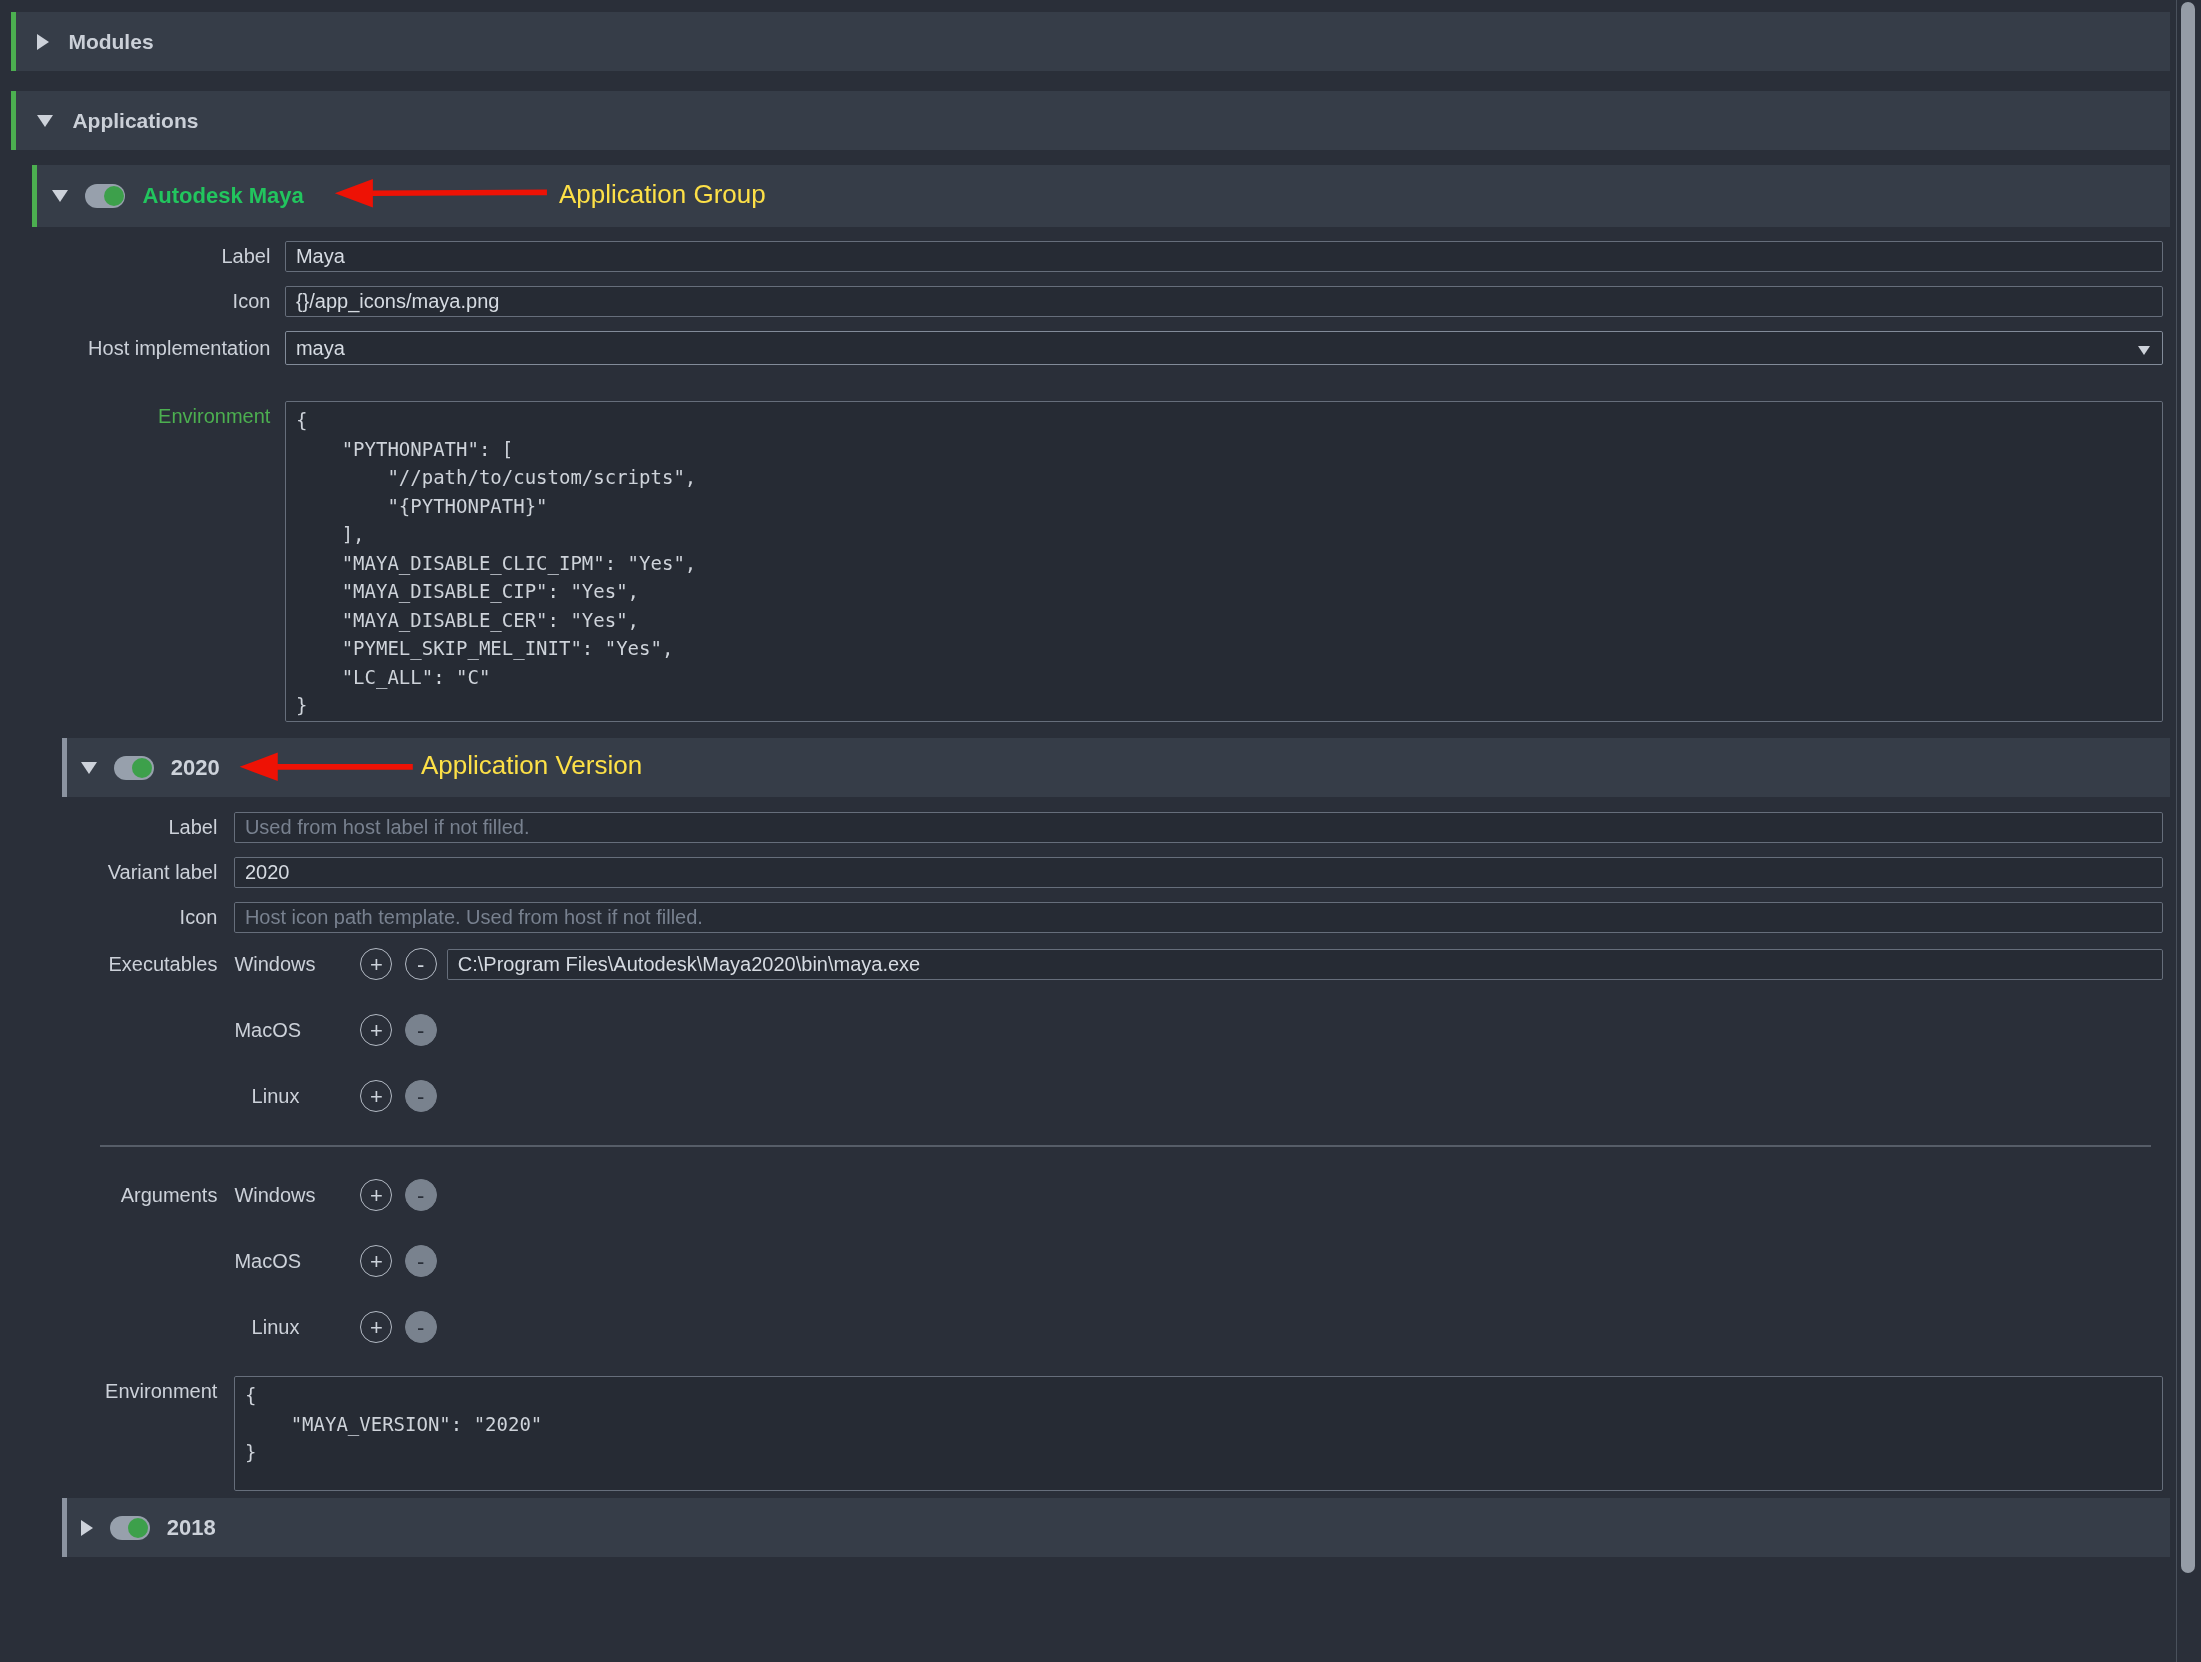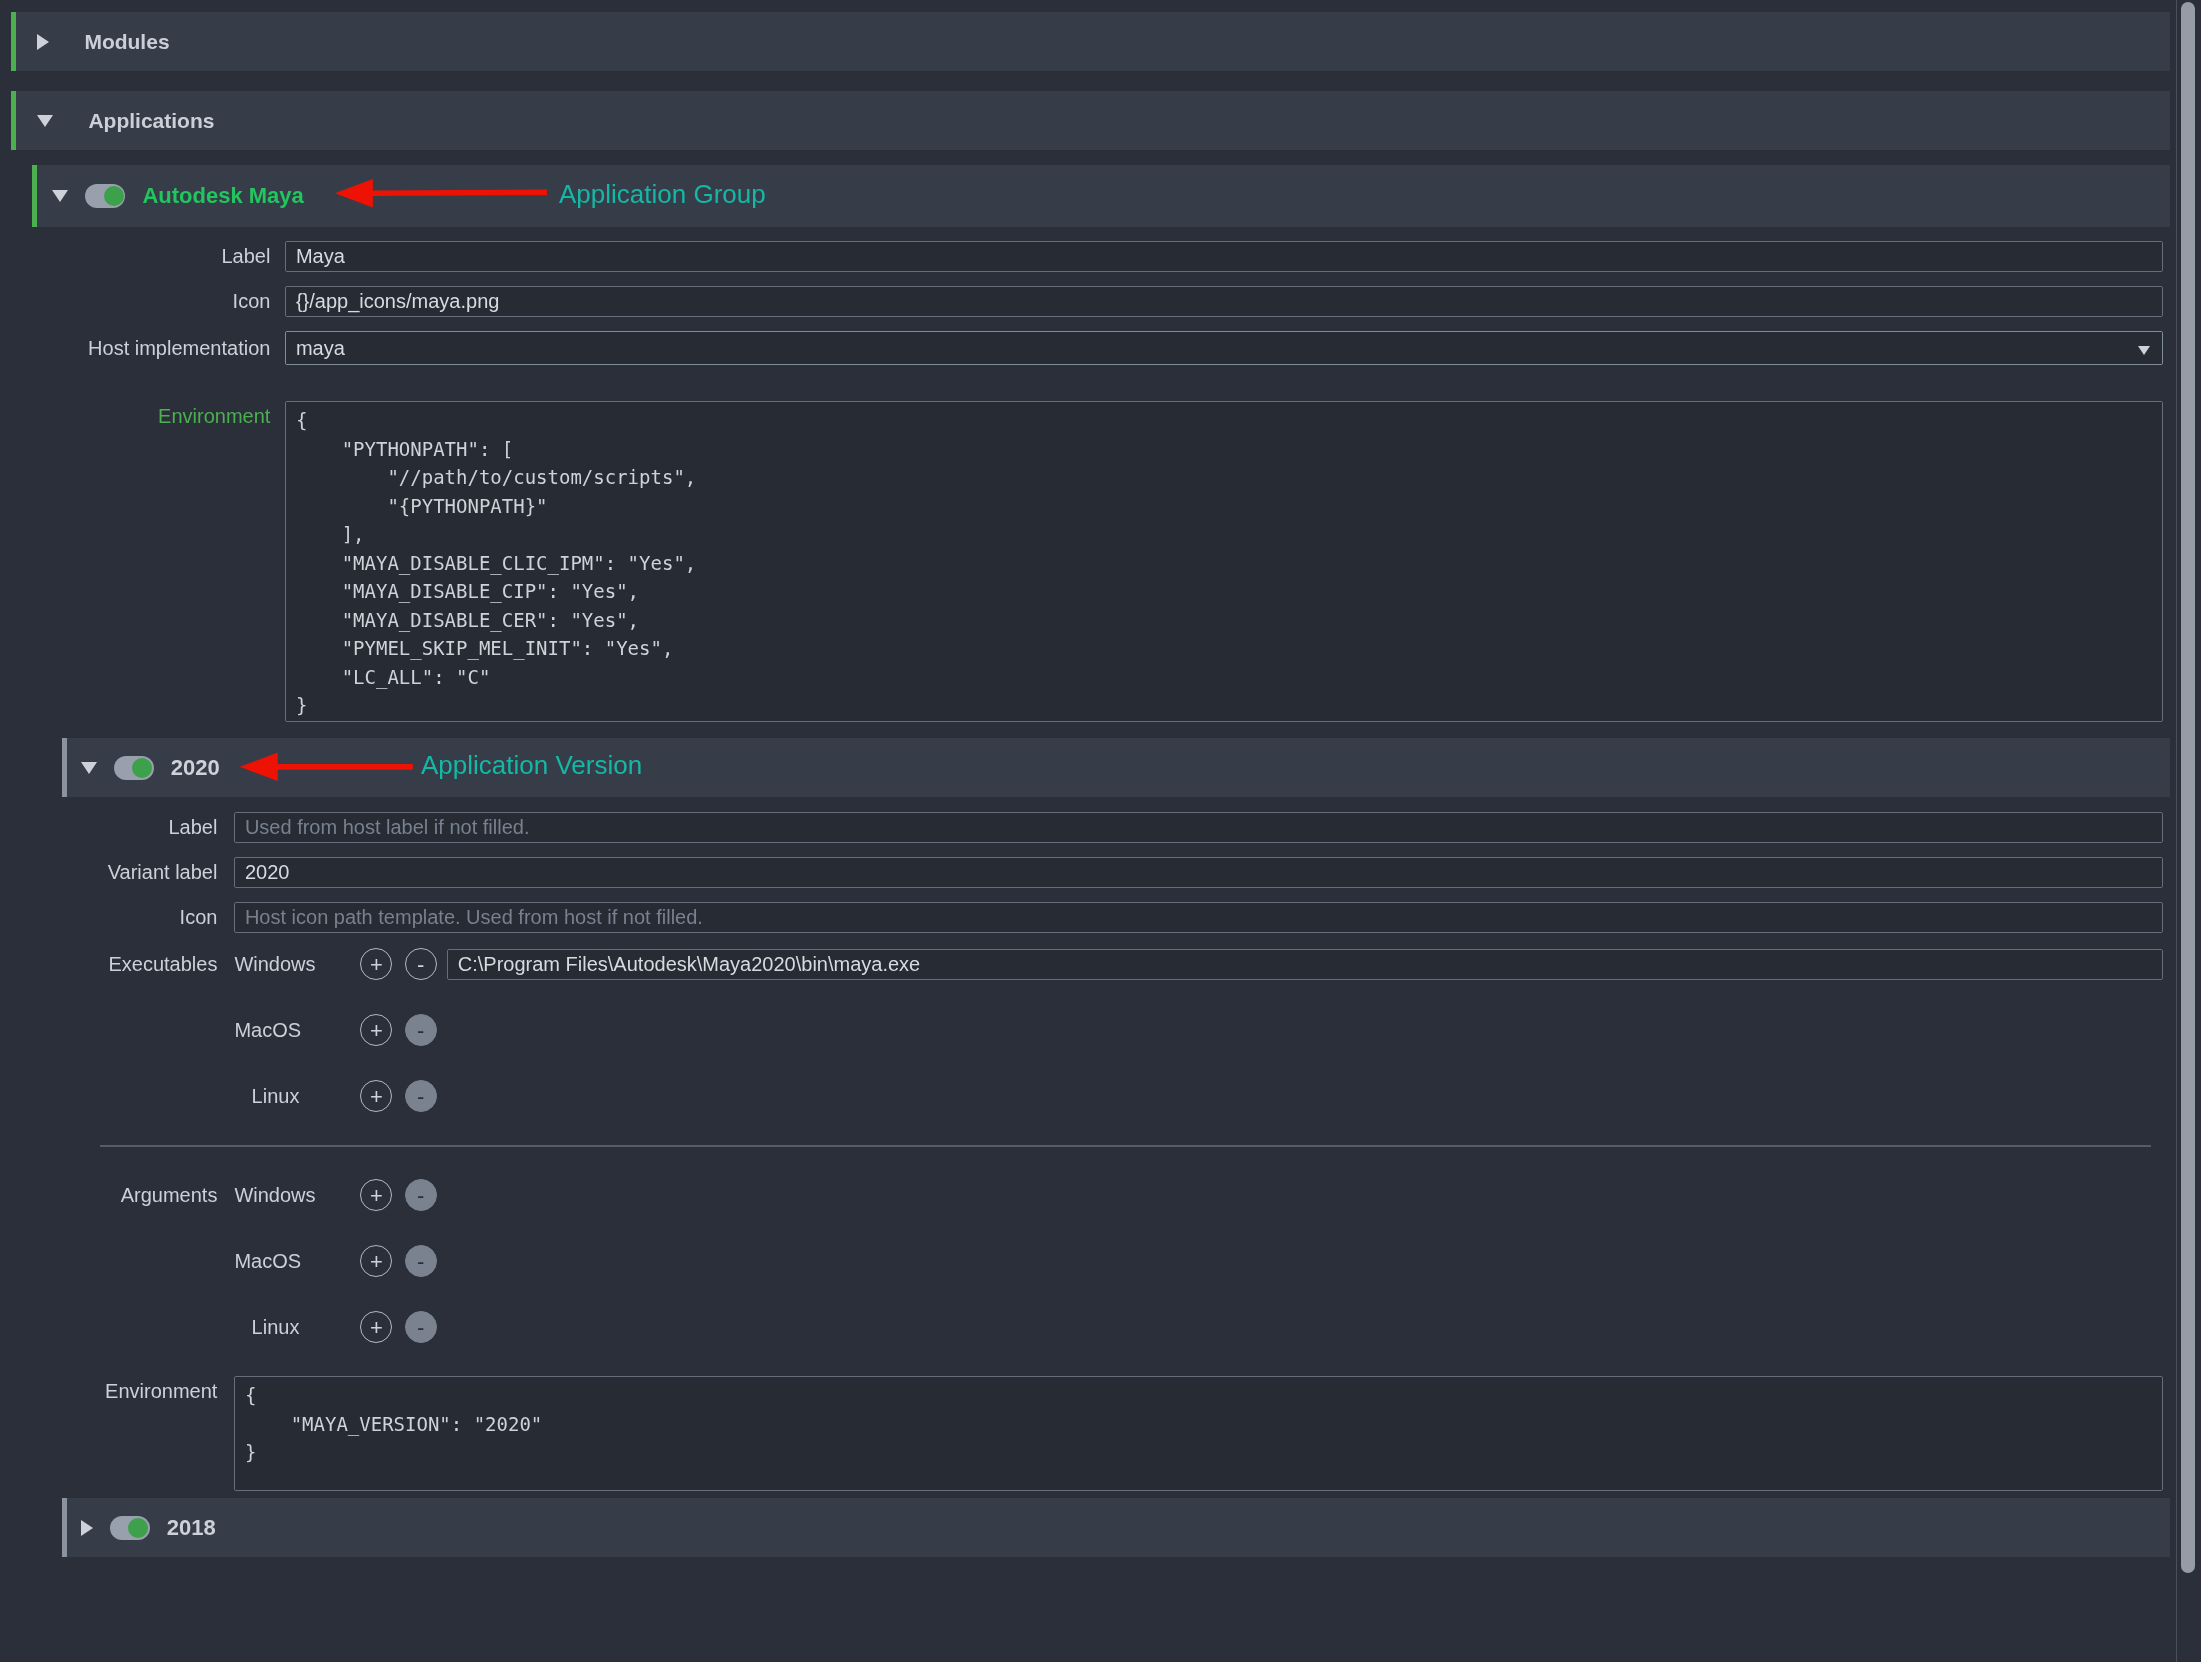--- a/index.html
+++ b/index.html
@@ -15,21 +15,21 @@
     position: absolute; left: 0; top: 0;
     width: 2176px; height: 1663px;
     padding: 12.4px 5.7px 0 11.4px;
   }
   
   .section-header {
     height: 59px;
     background: #363d48;
     border-left: 5.7px solid #4caf50;
     display: flex; align-items: center;
-    gap: 35px; padding-left: 21px;
+    gap: 19px; padding-left: 21px;
   }
   .section-title { font-size: 21px; font-weight: bold; color: #cbd0d8; }
   .modules-header { margin-bottom: 20px; }
 
   .applications-body { padding: 15px 0 0 21px; }
 
   
   .group-header {
     height: 62px;
     background: #363d48;
@@ -138,21 +138,21 @@
     background: #2a2f39; border-left: 1px solid #4a515c;
   }
   .scroll-thumb {
     position: absolute; top: 1.9px; left: 3.8px; width: 14.3px; height: 1571px;
     background: #959ca6; border-radius: 7.6px;
   }
 
   
   .annot-svg { position: absolute; left: 0; top: 0; pointer-events: none; }
   .annot-text {
-    position: absolute; color: #14b8a6; font-size: 26px; pointer-events: none;
+    position: absolute; color: #fde047; font-size: 26px; pointer-events: none;
     font-family: "Liberation Sans", sans-serif;
   }
   .annot-group { left: 559px; top: 179px; }
   .annot-version { left: 421px; top: 750px; }
 </style>
 </head>
 <body>
 
 <div class="content">
 

